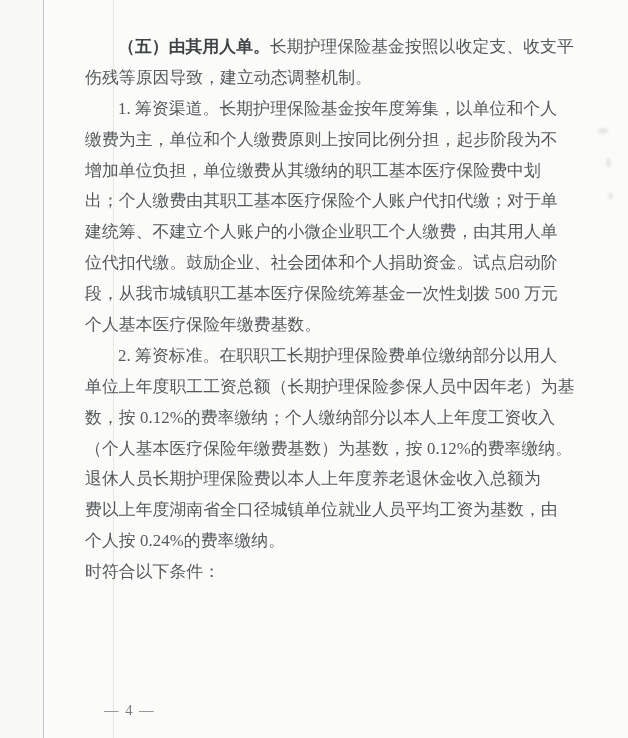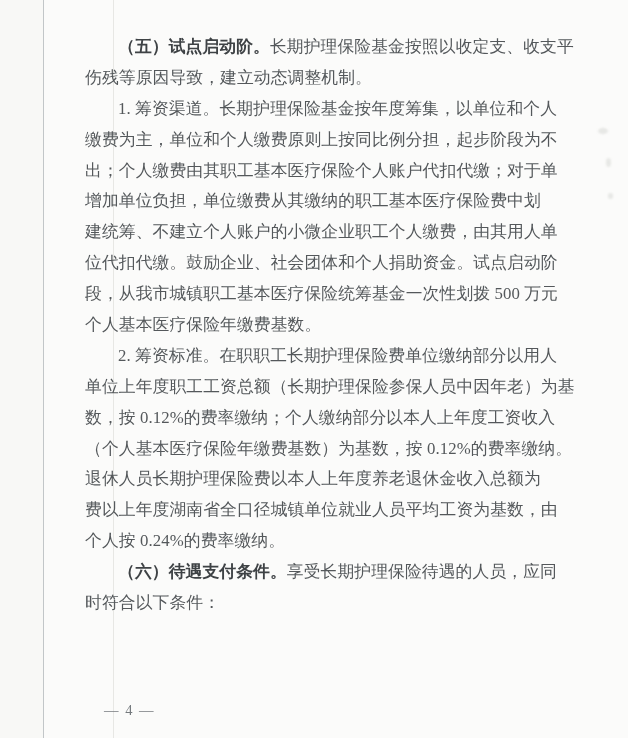--- a/index.html
+++ b/index.html
@@ -78,35 +78,34 @@
 
 <div class="scan">
   <div class="edge-strip"></div>
   <div class="edge-line"></div>
   <div class="crease-line"></div>
   <div class="smudge s1"></div>
   <div class="smudge s2"></div>
   <div class="smudge s3"></div>
 
   <div class="text-block">
-      <div class="doc-line indent"><span class="seg bold">（五）试点启动阶。</span><span class="seg">长期护理保险基金按照以收定支、收支平</span></div>
+      <div class="doc-line indent"><span class="seg bold">（五）由其用人单。</span><span class="seg">长期护理保险基金按照以收定支、收支平</span></div>
       <div class="doc-line"><span class="seg">伤残等原因导致，建立动态调整机制。</span></div>
       <div class="doc-line indent"><span class="seg">1. 筹资渠道。长期护理保险基金按年度筹集，以单位和个人</span></div>
       <div class="doc-line"><span class="seg">缴费为主，单位和个人缴费原则上按同比例分担，起步阶段为不</span></div>
+      <div class="doc-line"><span class="seg">增加单位负担，单位缴费从其缴纳的职工基本医疗保险费中划</span></div>
       <div class="doc-line"><span class="seg">出；个人缴费由其职工基本医疗保险个人账户代扣代缴；对于单</span></div>
-      <div class="doc-line"><span class="seg">增加单位负担，单位缴费从其缴纳的职工基本医疗保险费中划</span></div>
       <div class="doc-line"><span class="seg">建统筹、不建立个人账户的小微企业职工个人缴费，由其用人单</span></div>
       <div class="doc-line"><span class="seg">位代扣代缴。鼓励企业、社会团体和个人捐助资金。试点启动阶</span></div>
       <div class="doc-line"><span class="seg">段，从我市城镇职工基本医疗保险统筹基金一次性划拨 500 万元</span></div>
       <div class="doc-line"><span class="seg">个人基本医疗保险年缴费基数。</span></div>
       <div class="doc-line indent"><span class="seg">2. 筹资标准。在职职工长期护理保险费单位缴纳部分以用人</span></div>
       <div class="doc-line"><span class="seg">单位上年度职工工资总额（长期护理保险参保人员中因年老）为基</span></div>
       <div class="doc-line"><span class="seg">数，按 0.12%的费率缴纳；个人缴纳部分以本人上年度工资收入</span></div>
       <div class="doc-line"><span class="seg">（个人基本医疗保险年缴费基数）为基数，按 0.12%的费率缴纳。</span></div>
       <div class="doc-line"><span class="seg">退休人员长期护理保险费以本人上年度养老退休金收入总额为</span></div>
       <div class="doc-line"><span class="seg">费以上年度湖南省全口径城镇单位就业人员平均工资为基数，由</span></div>
       <div class="doc-line"><span class="seg">个人按 0.24%的费率缴纳。</span></div>
-      <div class="doc-line indent"><span class="seg bold">（六）待遇支付条件。</span><span class="seg">享受长期护理保险待遇的人员，应同</span></div>
       <div class="doc-line"><span class="seg">时符合以下条件：</span></div>
     </div>
 
   <div class="page-number">— 4 —</div>
 </div>
 
 </body></html>

